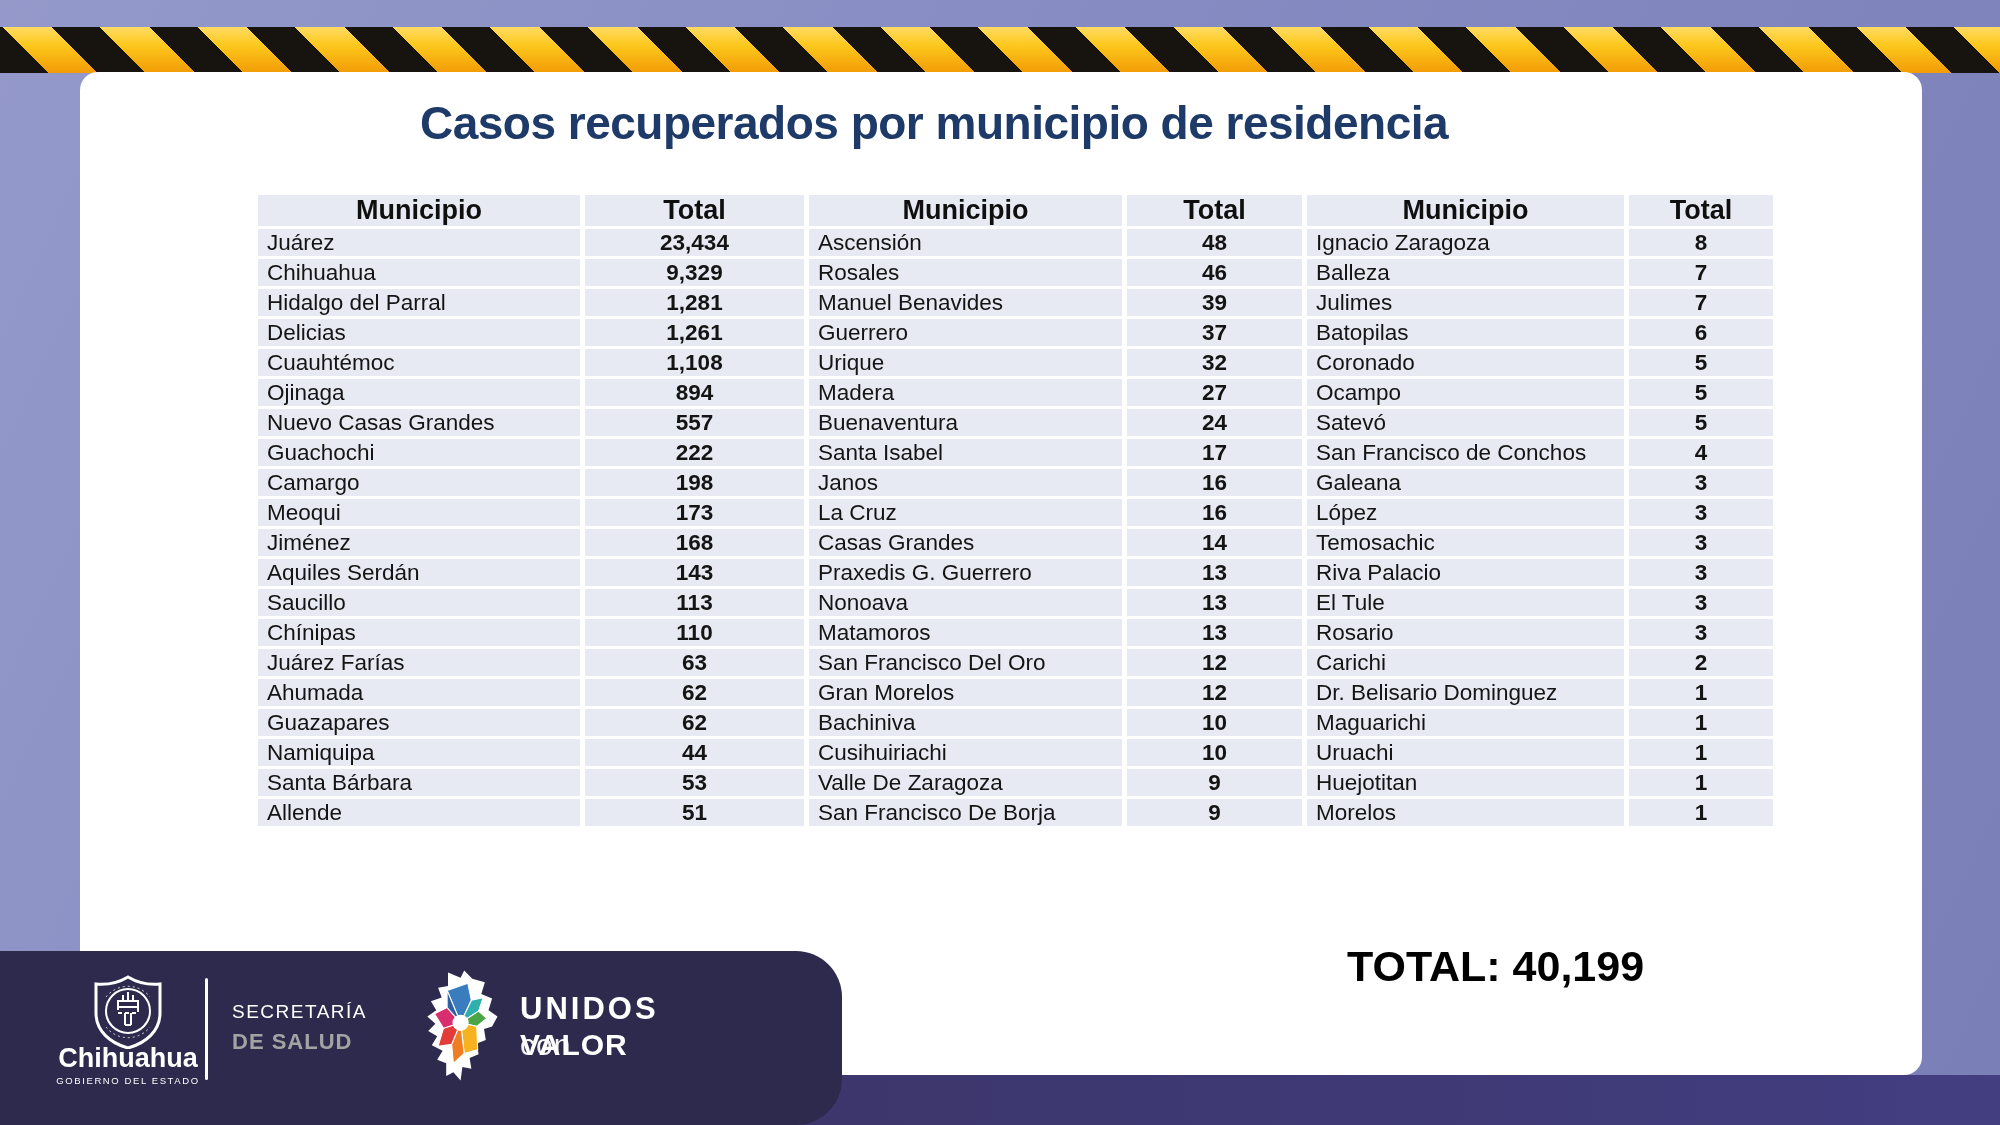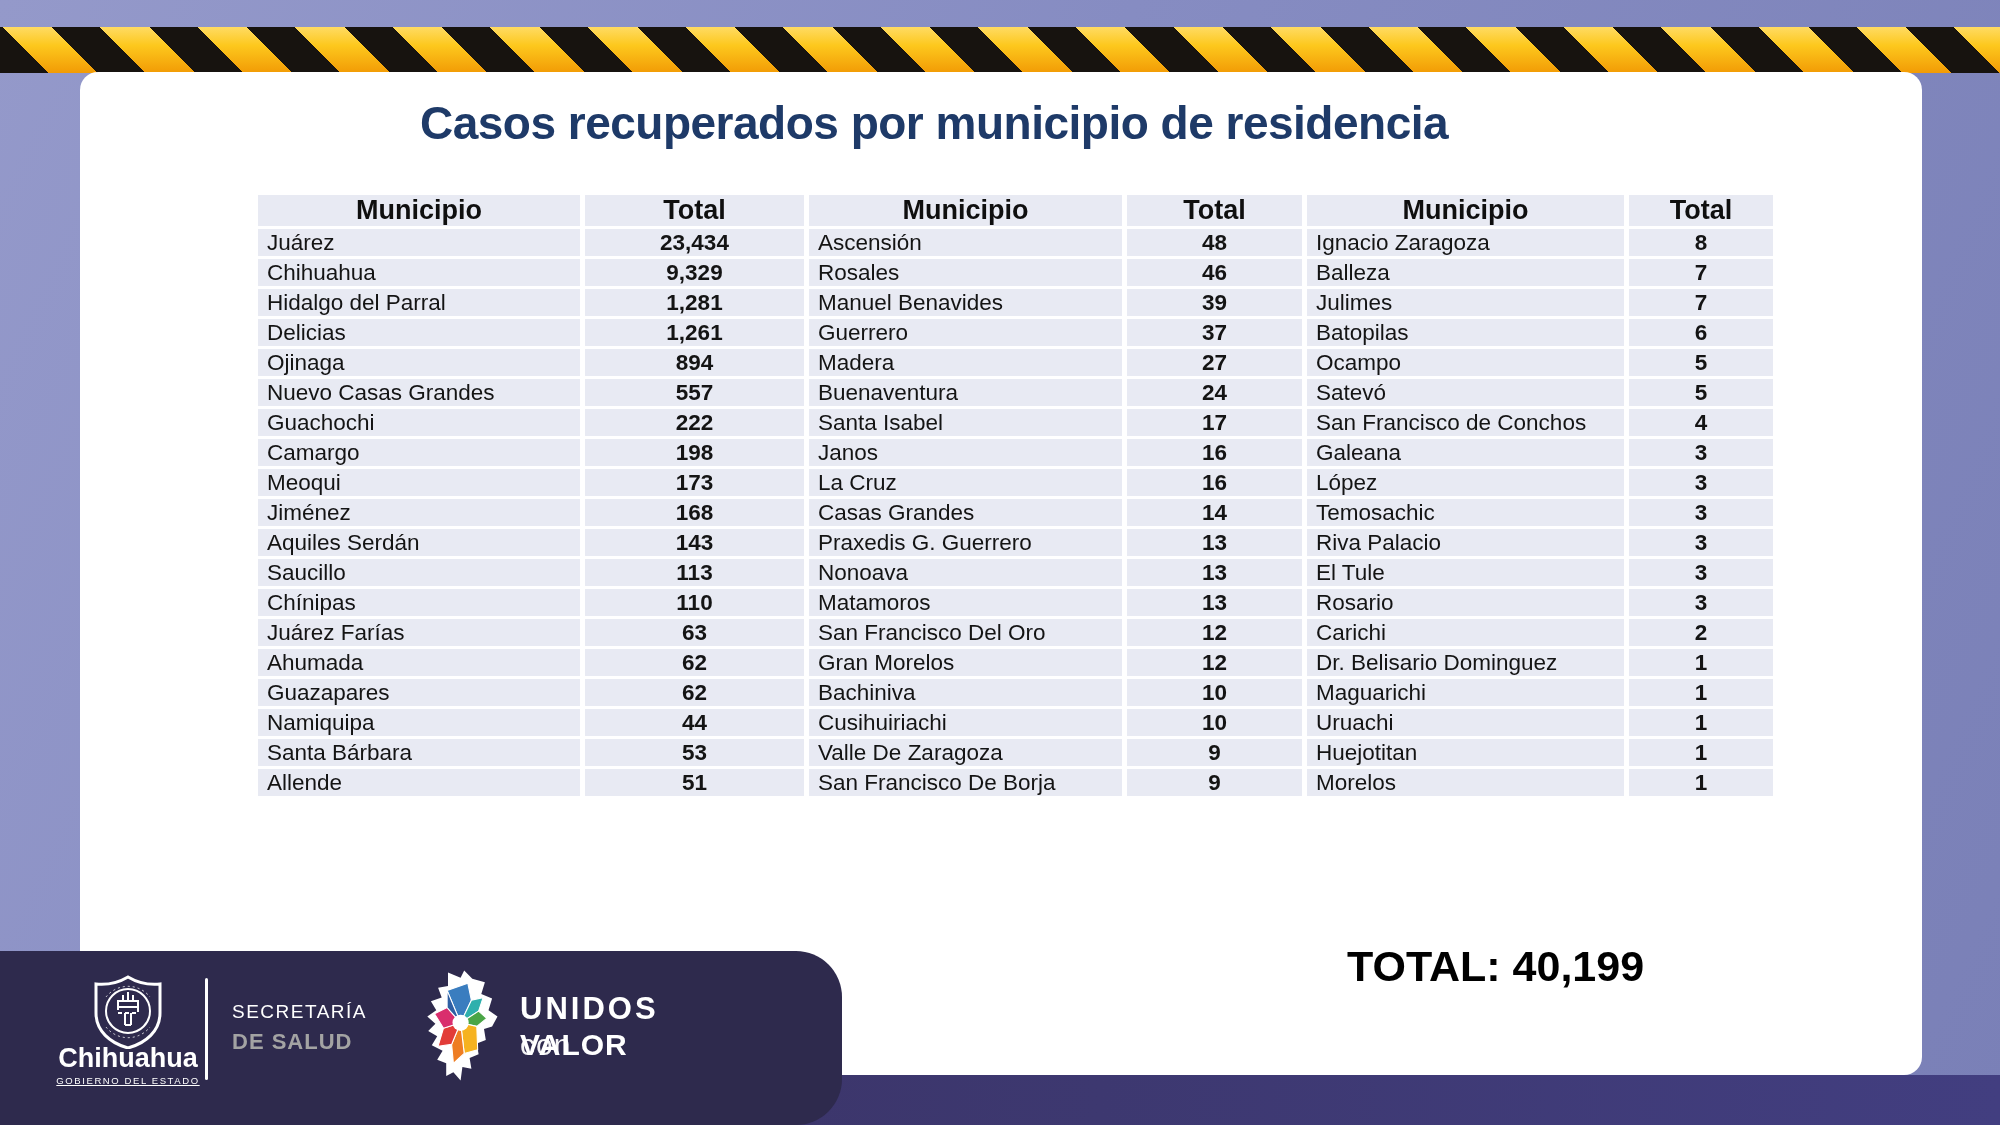--- a/index.html
+++ b/index.html
@@ -58,21 +58,21 @@
   
   .footer-panel{
     position:absolute;left:0;top:951px;width:842px;height:174px;
     background:#2e2a4d;border-radius:0 46px 46px 0;z-index:4;
   }
   .footer-panel *{position:absolute;}
   .crest{left:92px;top:24px;width:72px;height:74px;}
   .gov-name{left:28px;top:92px;width:200px;text-align:center;
     color:#fff;font-size:27px;font-weight:bold;}
   .gov-sub{left:28px;top:124px;width:200px;text-align:center;
-    color:#fff;font-size:9.5px;letter-spacing:1.6px;text-decoration:underline;}
+    color:#fff;font-size:9.5px;letter-spacing:1.6px;}
   .footer-divider{left:205px;top:27px;width:3px;height:102px;background:#fff;border-radius:2px;}
   .sec-line1{left:232px;top:50px;color:#fff;font-size:19px;letter-spacing:1.5px;font-weight:normal;}
   .sec-line2{left:232px;top:78px;color:#a3a3a3;font-size:22px;letter-spacing:1px;font-weight:bold;}
   .state-map{left:420px;top:16px;width:92px;height:126px;}
   .campaign{left:520px;top:42px;color:#fff;line-height:1;}
   .campaign .l1{position:static;display:block;font-size:31px;font-weight:bold;letter-spacing:3px;}
   .campaign .l2{position:static;display:block;margin-top:6px;font-size:30px;letter-spacing:1px;}
   .campaign .con{font-weight:normal;opacity:.95;}
   .campaign .valor{font-weight:bold;}
 </style>
@@ -133,20 +133,28 @@
         </tr>
         <tr>
           <td class="name">Delicias</td>
           <td class="total">1,261</td>
           <td class="name">Guerrero</td>
           <td class="total">37</td>
           <td class="name">Batopilas</td>
           <td class="total">6</td>
         </tr>
         <tr>
+          <td class="name">Cuauhtémoc</td>
+          <td class="total">1,108</td>
+          <td class="name">Urique</td>
+          <td class="total">32</td>
+          <td class="name">Coronado</td>
+          <td class="total">5</td>
+        </tr>
+        <tr>
           <td class="name">Ojinaga</td>
           <td class="total">894</td>
           <td class="name">Madera</td>
           <td class="total">27</td>
           <td class="name">Ocampo</td>
           <td class="total">5</td>
         </tr>
         <tr>
           <td class="name">Nuevo Casas Grandes</td>
           <td class="total">557</td>

